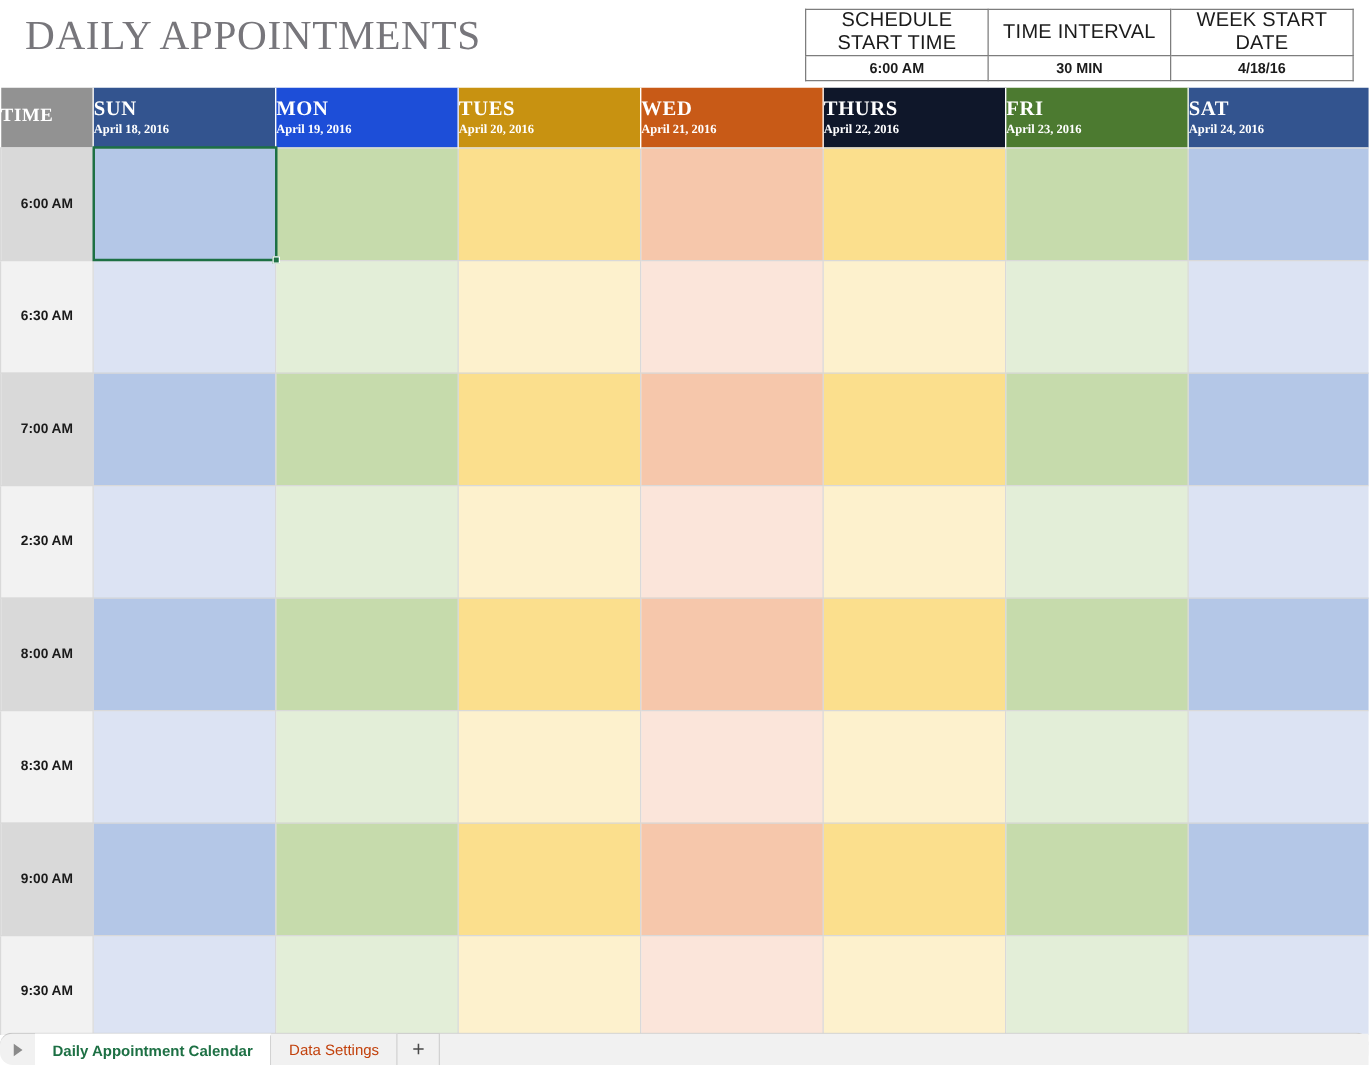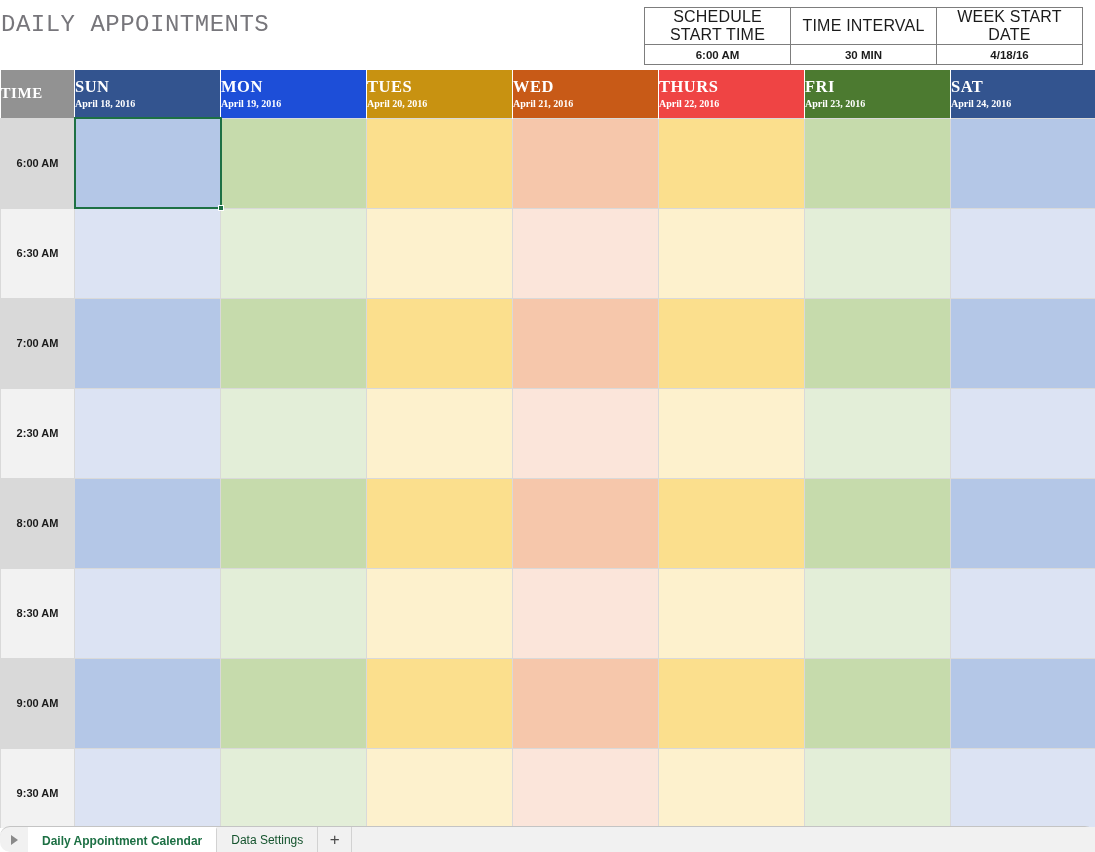--- a/index.html
+++ b/index.html
@@ -23,24 +23,24 @@
   
   .top-band {
     position: relative;
     height: 62px;
     width: 1095px;
     background: #ffffff;
   }
 
   .page-title {
     position: absolute;
-    left: 1px;
+    left: 20px;
     top: 11px;
-    font-family: Liberation Mono, monospace;
-    font-size: 24px;
+    font-family: Liberation Serif, serif;
+    font-size: 33px;
     letter-spacing: 0.5px;
     color: #77767b;
     white-space: nowrap;
   }
 
   .settings-table {
     position: absolute;
     right: 12px;
     top: 7px;
     border-collapse: collapse;
@@ -187,21 +187,21 @@
     border-right: 1px solid #d2d2d2;
   }
   .sheet-tab.active {
     background: #ffffff;
     color: #1d7044;
     font-weight: bold;
     border-top: 2px solid #ffffff;
   }
   .sheet-tab.inactive {
     background: #f1f1f1;
-    color: #14532d;
+    color: #c2410c;
   }
 
   .add-sheet {
     width: 34px;
     display: flex;
     align-items: center;
     justify-content: center;
     font-size: 17px;
     color: #4a4a4a;
     border-right: 1px solid #d2d2d2;
@@ -263,21 +263,21 @@
               <span class="day-date">April 19, 2016</span>
             </th>
             <th class="day-head" style="background: rgb(200, 146, 17);">
               <span class="day-name">TUES</span>
               <span class="day-date">April 20, 2016</span>
             </th>
             <th class="day-head" style="background: rgb(200, 90, 23);">
               <span class="day-name">WED</span>
               <span class="day-date">April 21, 2016</span>
             </th>
-            <th class="day-head" style="background: #ef4444;">
+            <th class="day-head" style="background: #0f172a;">
               <span class="day-name">THURS</span>
               <span class="day-date">April 22, 2016</span>
             </th>
             <th class="day-head" style="background: rgb(76, 122, 48);">
               <span class="day-name">FRI</span>
               <span class="day-date">April 23, 2016</span>
             </th>
             <th class="day-head" style="background: rgb(51, 84, 143);">
               <span class="day-name">SAT</span>
               <span class="day-date">April 24, 2016</span>

